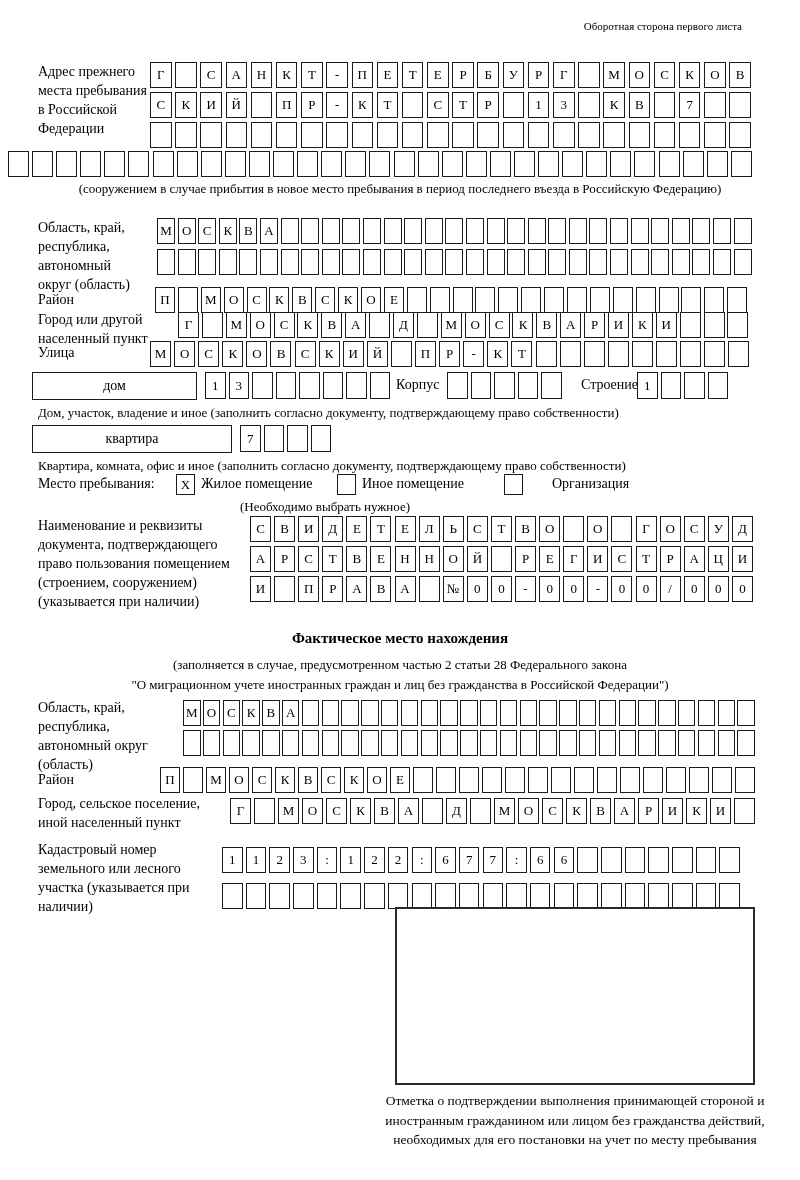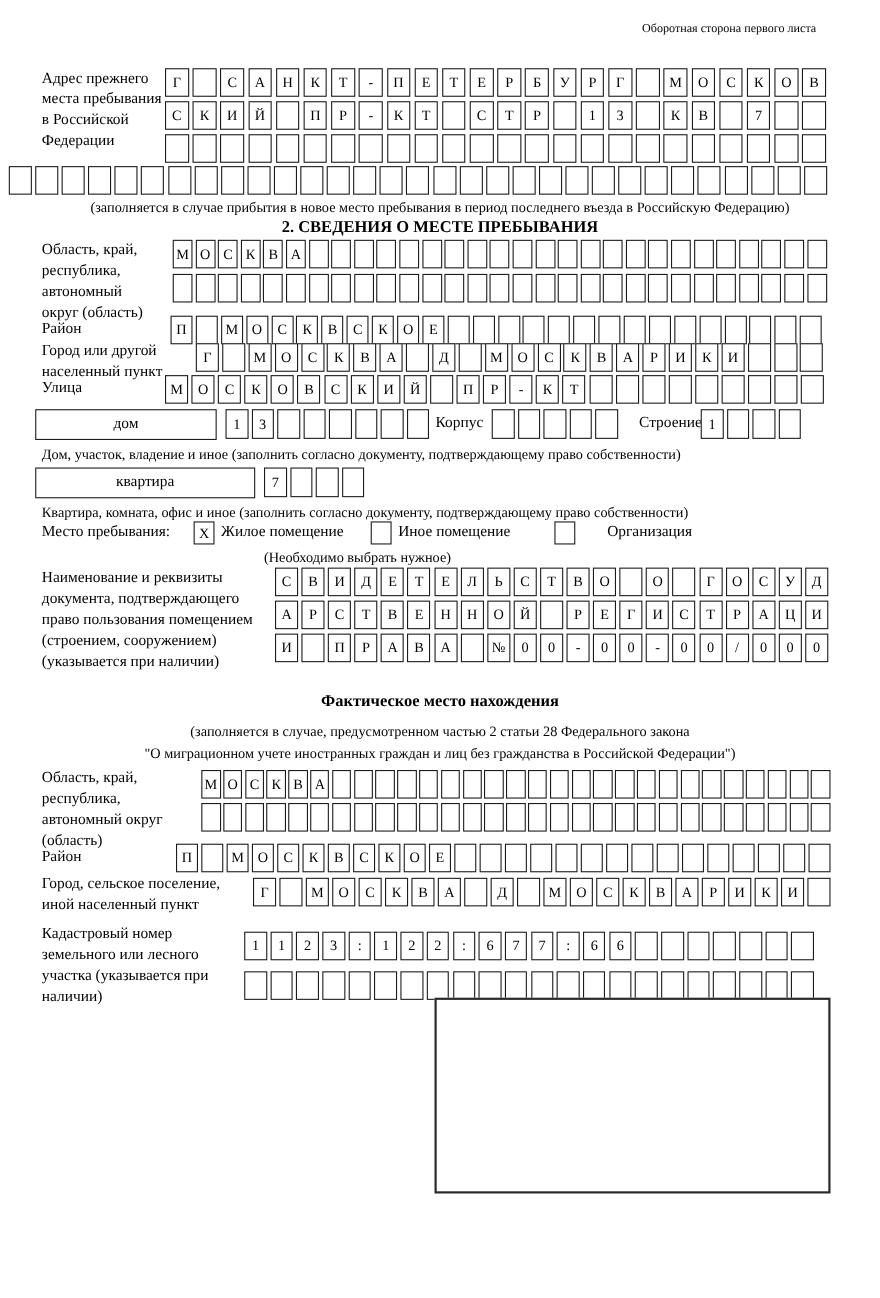--- a/index.html
+++ b/index.html
@@ -146,23 +146,22 @@
       <span class="cell"></span>
       <span class="cell"></span>
       <span class="cell"></span>
       <span class="cell"></span>
       <span class="cell"></span>
       <span class="cell"></span>
       <span class="cell"></span>
       <span class="cell"></span>
       <span class="cell"></span>
     </div>
-  <div class="cap-center" style="top:181px;">(заполняется в случае прибытия в новое место пребывания в период последнего въезда в Российскую Федерацию)</div>
-
-  <div class="title" style="top:199px;">2. СВЕДЕНИЯ О МЕСТЕ ПРЕБЫВАНИЯ</div>
+  <div class="cap-center" style="top:181px;">(сооружением в случае прибытия в новое место пребывания в период последнего въезда в Российскую Федерацию)</div>
+
 
   <div class="lbl" style="left:38px;top:218px;width:108px;">Область, край, республика, автономный округ (область)</div>
   <div class="cellrow" style="left:157px;top:218px;--cw:18px;--gap:2.6px;">
       <span class="cell">М</span>
       <span class="cell">О</span>
       <span class="cell">С</span>
       <span class="cell">К</span>
       <span class="cell">В</span>
       <span class="cell">А</span>
       <span class="cell"></span>
@@ -593,14 +592,15 @@
       <span class="cell"></span>
       <span class="cell"></span>
       <span class="cell"></span>
       <span class="cell"></span>
       <span class="cell"></span>
       <span class="cell"></span>
       <span class="cell"></span>
     </div>
 
   <div class="stampbox" style="left:395px;top:907px;width:360px;height:178px;"></div>
+  <div class="stamp-cap" style="left:385px;top:1091px;width:380px;">Отметка о подтверждении выполнения принимающей стороной и иностранным гражданином или лицом без гражданства действий, необходимых для его постановки на учет по месту пребывания</div>
 
 </div>
 
 </body></html>

